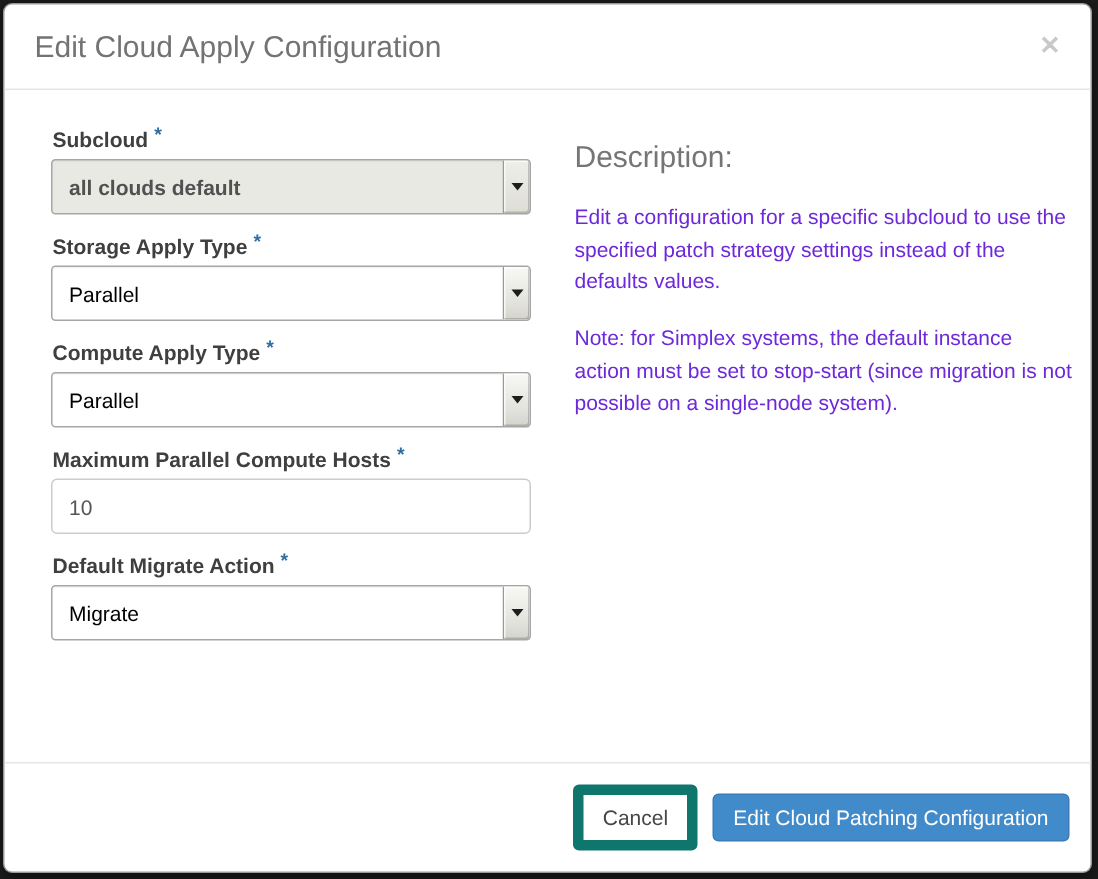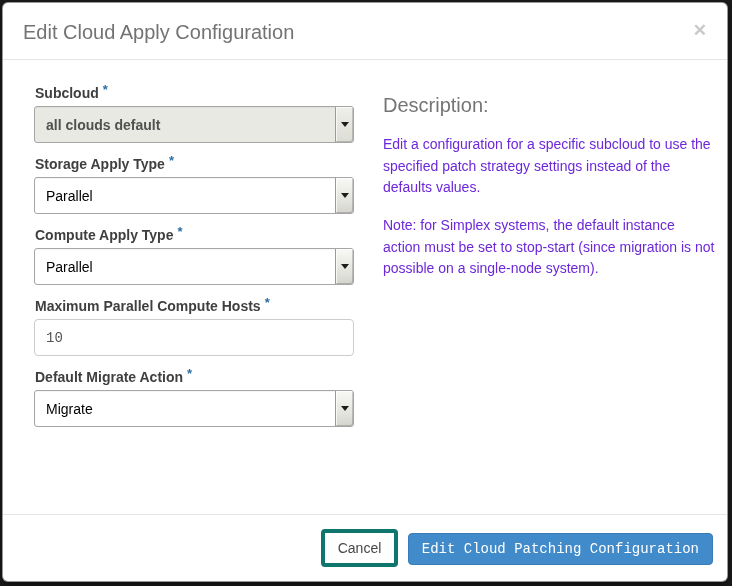--- a/index.html
+++ b/index.html
@@ -122,21 +122,21 @@
   }
   .text-input {
     width: 100%;
     height: 37px;
     border: 1px solid #cccccc;
     border-radius: 4px;
     padding: 0 11px;
     font-size: 14px;
     color: #555555;
     box-sizing: border-box;
-    font-family: Liberation Mono, monospace;
+    font-family: Liberation Sans, sans-serif;
     outline: none;
   }
   .desc-heading {
     font-size: 20px;
     font-weight: 400;
     color: #757575;
     margin: 5px 0 14px 0;
     line-height: 30px;
   }
   .desc-para {
@@ -159,29 +159,28 @@
     display: inline-block;
     font-size: 14px;
     font-family: "Liberation Sans", "DejaVu Sans", sans-serif;
     border-radius: 4px;
     padding: 7px 13px;
     line-height: 16px;
     cursor: pointer;
   }
   .btn-cancel {
     background: #ffffff;
-    border: 4px solid #0f766e;
+    border: 7px solid #0f766e;
     color: #474747;
     margin-right: 5px;
   }
   .btn-primary {
     background: #428bca;
     border: 1px solid #3a7cb8;
     color: #ffffff;
-    font-family: Liberation Mono, monospace;
   }
 </style>
 </head>
 <body>
 
 <div class="modal">
 
   <div class="modal-header">
     <button class="close">✕</button>
     <h1 class="modal-title">Edit Cloud Apply Configuration</h1>

